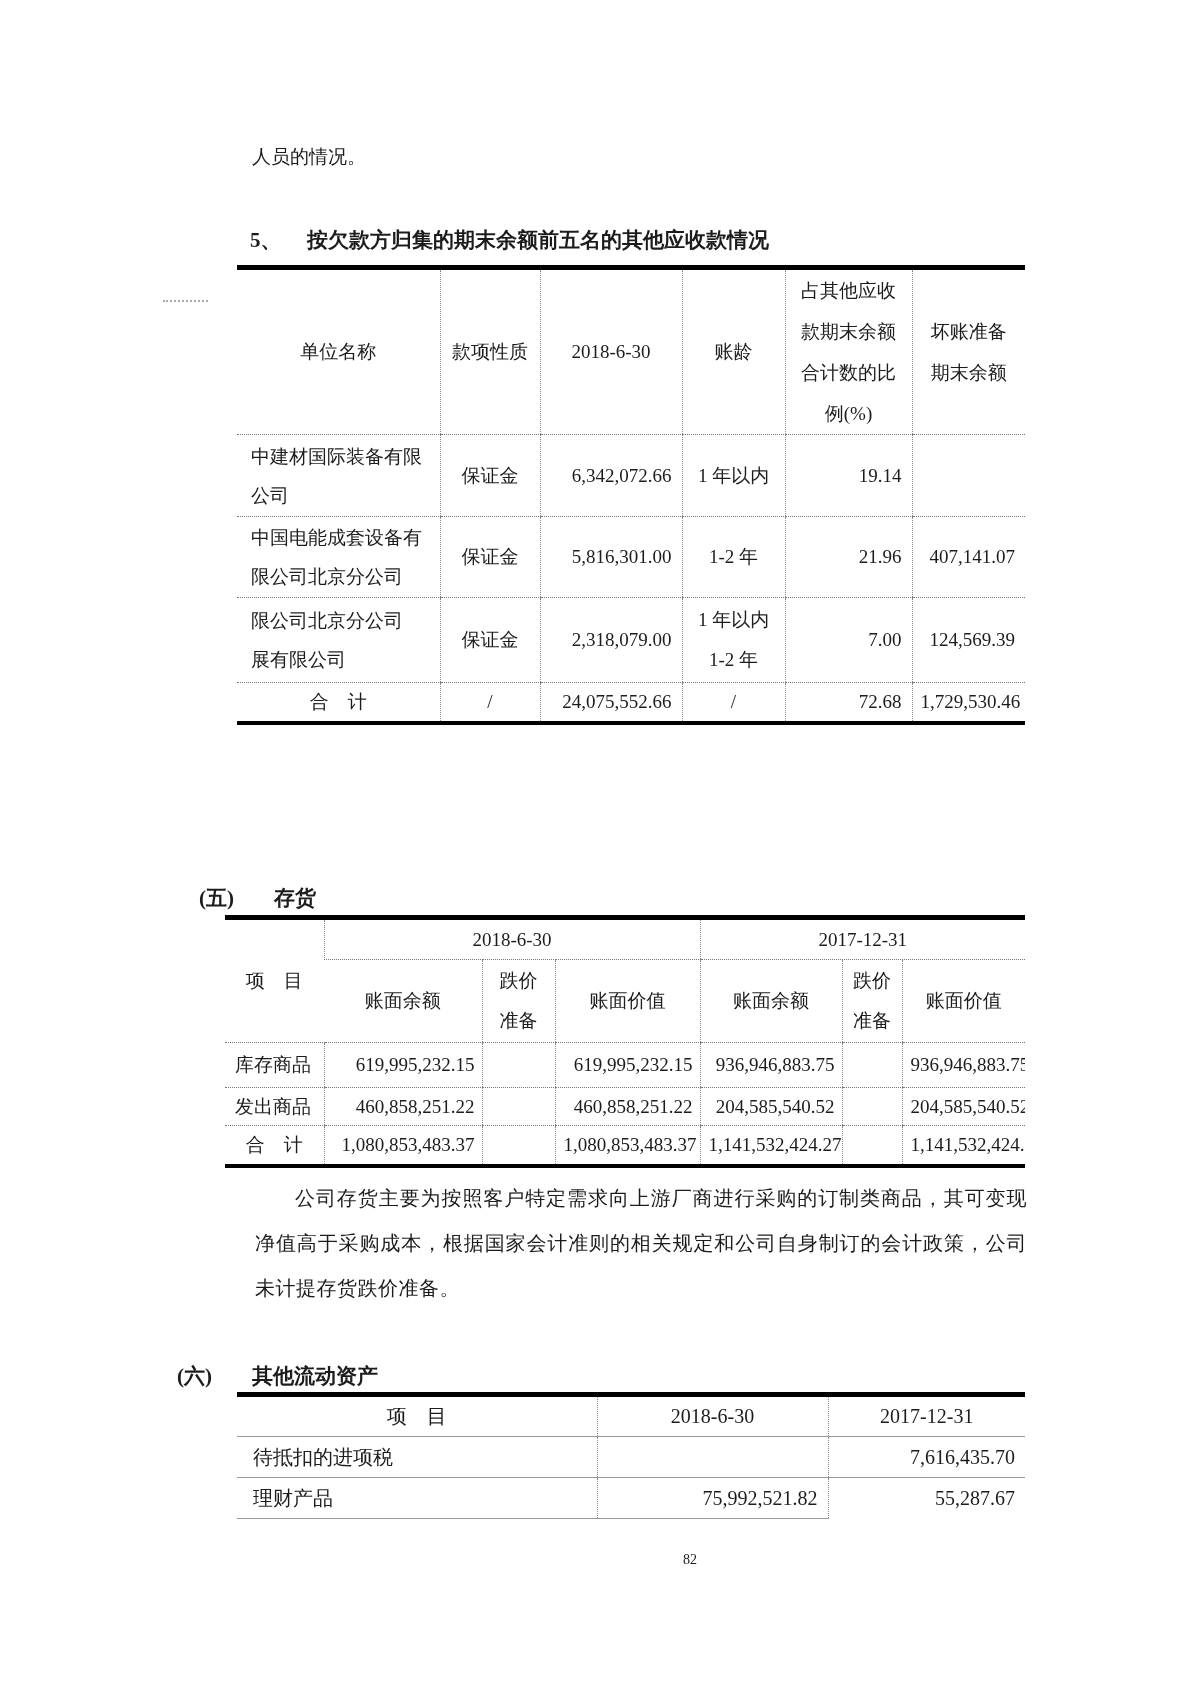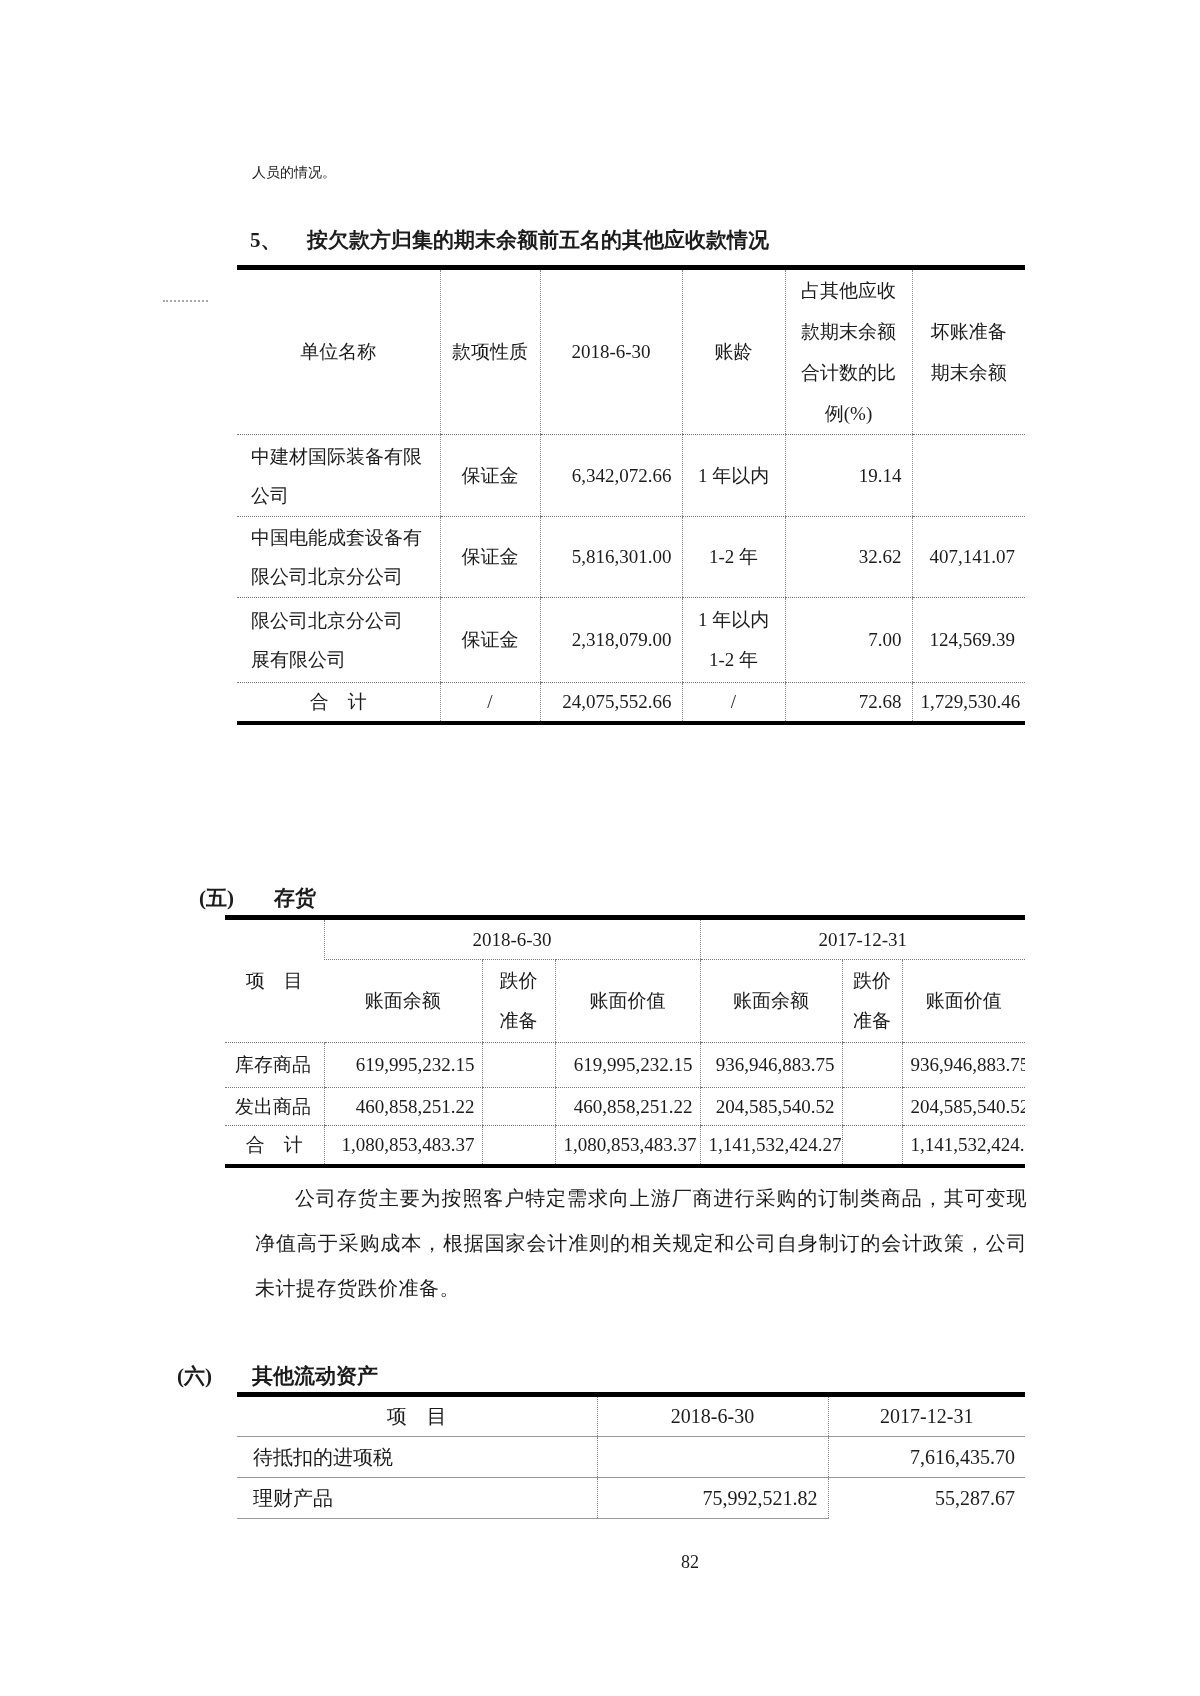--- a/index.html
+++ b/index.html
@@ -6,35 +6,35 @@
   .page {
     position:relative;
     width:1200px; height:1696px;
     margin:0 auto;
     background:#ffffff;
     font-family:"Liberation Serif","DejaVu Serif",serif;
     color:#1c1c1c;
     overflow:hidden;
   }
   
-  .intro { position:absolute; left:252px; top:164px; font-size:14px; margin:0; }
+  .intro { position:absolute; left:252px; top:144px; font-size:19px; margin:0; }
   .sec-head { position:absolute; font-weight:bold; font-size:21px; }
   .sec-head .num { display:inline-block; }
   .h5 { left:250px; top:226px; }
   .h5 .num { width:57px; }
   .h-inv { left:177px; top:884px;margin-left:22px; }
   .h-oca { left:177px; top:1362px; }
   .h-inv .num, .h-oca .num { width:75px; }
   .margin-mark { position:absolute; left:163px; top:300px; width:45px; height:0; border-top:2px dotted #aaaaaa; }
   .inv-note {
     position:absolute; left:247px; top:1168px; width:772px;
     font-size:20px; line-height:45px; text-indent:2em;
     text-align:justify; text-justify:inter-ideograph; letter-spacing:0.5px; margin:8px;
   }
-  .page-num { position:absolute; left:660px; top:1552px; width:60px; text-align:center; font-size:18px; }
+  .page-num { position:absolute; left:660px; top:1552px; width:60px; text-align:center; font-size:14px; }
 
   
   table { border-collapse:collapse; table-layout:fixed; position:absolute; }
   td { vertical-align:middle; padding:0 8px; overflow:hidden; }
   .ml div:empty { display:none; }
   .ml div { line-height:40px; }
   .c { text-align:center; }
   .r { text-align:right; }
   .l { text-align:left; }
 
@@ -123,21 +123,21 @@
     <tr style="height:81px">
       <td class="name ml l">
         <div>中国电能成套设备有</div>
         <div>限公司北京分公司</div>
       </td>
       <td class="c">保证金</td>
       <td class="r num">5,816,301.00</td>
       <td class="c ml">
             <div>1-2 年</div>
           </td>
-      <td class="r num">32.62</td>
+      <td class="r num">21.96</td>
       <td class="r num">407,141.07</td>
     </tr>
     <tr style="height:85px">
       <td class="name ml l">
         <div>限公司北京分公司</div>
         <div>展有限公司</div>
       </td>
       <td class="c">保证金</td>
       <td class="r num">2,318,079.00</td>
       <td class="c ml">

